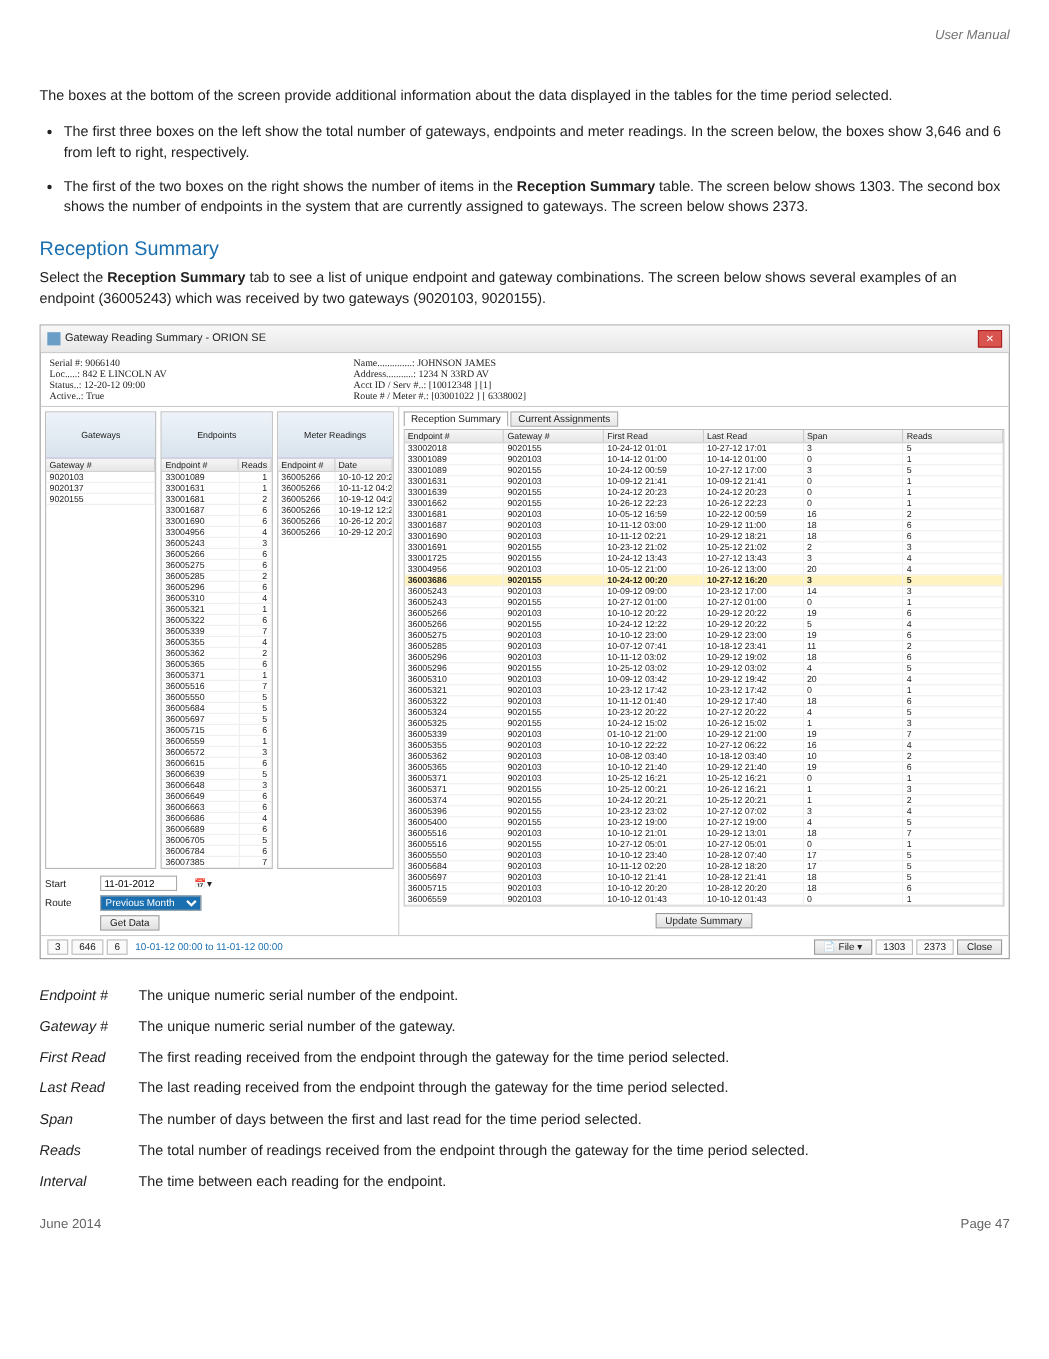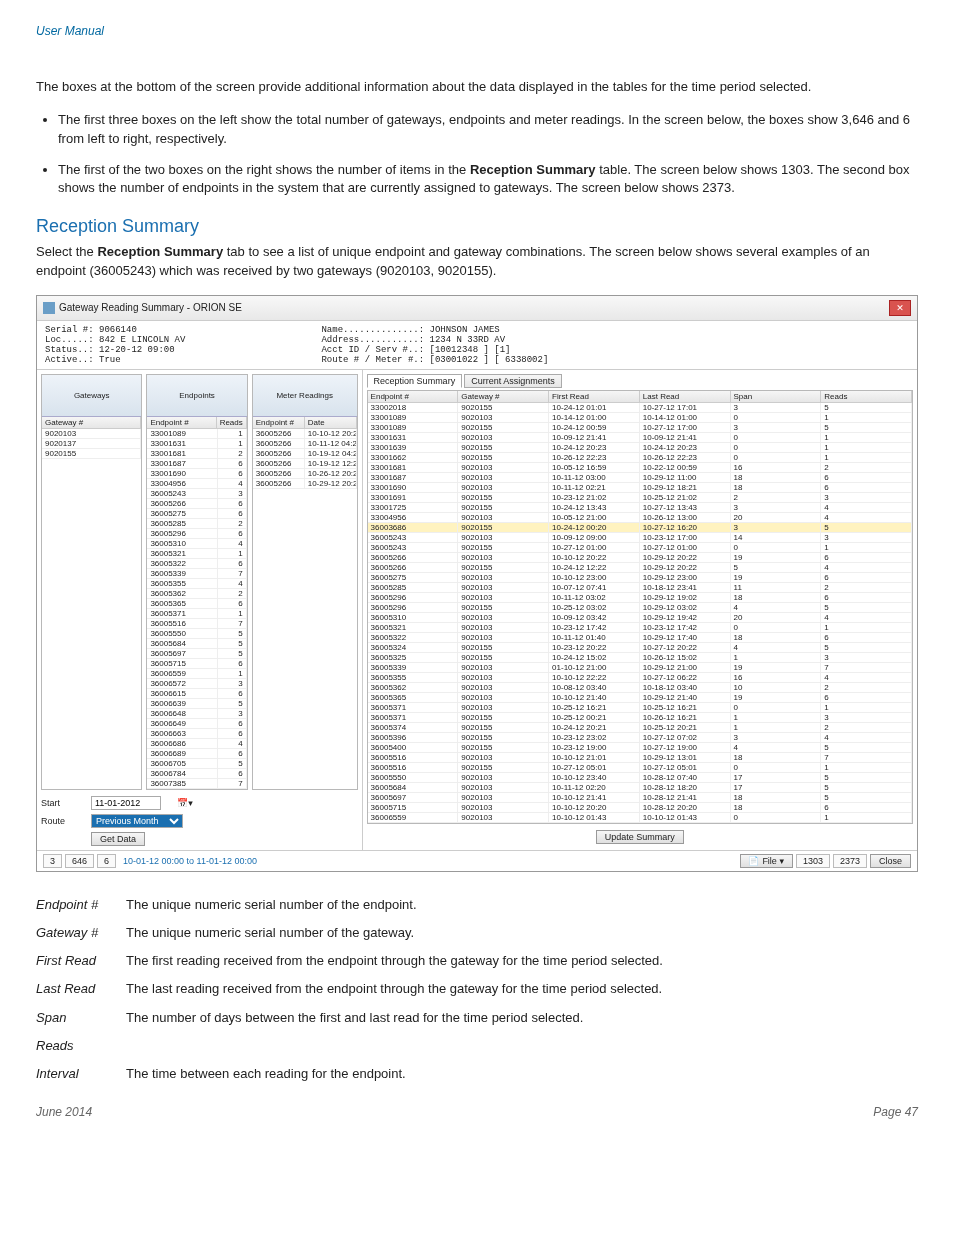--- a/index.html
+++ b/index.html
@@ -1,62 +1,62 @@
 <!DOCTYPE html>
 <html><head>
 <meta charset="utf-8">
 <style>
 *{box-sizing:border-box;margin:0;padding:0}
 body{font-family:"Segoe UI",Arial,sans-serif;font-size:12px;color:#222;background:#fff;width:954px;margin:0 auto;padding:24px 36px}
-.hdr-row{display:flex;justify-content:flex-start;color:#0369a1;font-style:italic;font-size:12px;margin-bottom:40px}
+.hdr-row{display:flex;justify-content:flex-end;color:#737373;font-style:italic;font-size:12px;margin-bottom:40px}
 .para{font-size:13px;line-height:1.45;margin:0 0 14px 0}
 ul.bullets{margin:0 0 18px 22px;list-style:disc}
 ul.bullets li{font-size:13px;line-height:1.45;margin-bottom:12px}
 h2.sec{color:#1a6fb0;font-size:18px;font-weight:400;margin:8px 0 6px 0}
 .app{border:1px solid #999;background:#fff;margin:14px 0 24px 0;position:relative;font-family:"Tahoma","MS Sans Serif",sans-serif;font-size:9px}
 .title-bar{display:flex;align-items:center;padding:4px 6px;background:linear-gradient(#f8f8f8,#e8e8e8);border-bottom:1px solid #ccc}
 .title-bar .ic{width:12px;height:12px;background:#6a9ec7;margin-right:4px}
 .title-bar .t{flex:1;font-size:10px}
 .close-btn{width:22px;height:16px;background:#d9534f;color:#fff;display:flex;align-items:center;justify-content:center;border:1px solid #a22;cursor:pointer}
-.info-block{display:flex;padding:4px 8px;font-family:Liberation Mono, monospace;font-size:9px;border-bottom:1px solid #ccc}
+.info-block{display:flex;padding:4px 8px;font-family:Liberation Serif, serif;font-size:9px;border-bottom:1px solid #ccc}
 .info-col{flex:0 0 32%}
 .body-area{display:flex}
 .left-pane{flex:0 0 37%;border-right:1px solid #ccc;padding:4px}
 .right-pane{flex:1;padding:4px}
 .mini-tables{display:flex;gap:4px}
 .tbl{border:1px solid #b8b8b8;font-size:8px;flex:1;background:#fff}
 .tbl .cap{background:linear-gradient(#eef3f9,#d8e3ed);border-bottom:1px solid #aac;font-weight:normal;text-align:center;padding:16px}
 .tbl .hrow{display:flex;background:linear-gradient(#f6f6f6,#e6e6e6);border-bottom:1px solid #ccc}
 .tbl .hrow>div{padding:1px 3px;border-right:1px solid #ccc}
 .tbl .drow{display:flex;border-bottom:1px solid #eee}
 .tbl .drow>div{padding:0 3px;border-right:1px solid #eee;white-space:nowrap;overflow:hidden}
 .tbl.gw .hrow>div,.tbl.gw .drow>div{flex:1}
 .tbl.ep .hrow>div:first-child,.tbl.ep .drow>div:first-child{flex:3}
 .tbl.ep .hrow>div:last-child,.tbl.ep .drow>div:last-child{flex:1;text-align:right}
 .tbl.mr .hrow>div,.tbl.mr .drow>div{flex:1}
 .tbl.rs .hrow>div,.tbl.rs .drow>div{flex:1}
-.tbl .highlight{background:#fff3c0;font-weight:normal}
+.tbl .highlight{background:#fff3c0;font-weight:bold}
 .tabs{display:flex;margin-bottom:2px}
 .tab{border:1px solid #aaa;padding:1px 6px;font-size:9px;background:linear-gradient(#f6f6f6,#e6e6e6);margin-right:2px;cursor:pointer}
 .tab.active{background:#fff;border-bottom-color:#fff}
 .left-controls{margin-top:6px;font-size:9px}
 .left-controls .row{display:flex;align-items:center;gap:16px;margin-top:4px}
 .left-controls input{border:1px solid #aaa;padding:1px 3px;font-size:9px;width:70px}
 .left-controls select{border:1px solid #aaa;padding:0;font-size:9px;width:92px;background:#1a6fb0;color:#fff}
 .btn{border:1px solid #999;background:linear-gradient(#f6f6f6,#e0e0e0);padding:1px 8px;font-size:9px;display:inline-block;cursor:pointer;text-align:right}
 .status-bar{display:flex;align-items:center;border-top:1px solid #ccc;padding:3px 6px;gap:3px;font-size:9px}
 .status-bar .well{border:1px solid #bbb;padding:1px 6px;background:#fafafa}
 .status-bar .spacer{flex:1}
 .ep-scroll{max-height:360px;overflow:hidden}
 .rs-wrap{border:1px solid #b8b8b8}
 .def-list{margin-top:8px}
 .def-row{display:flex;align-items:flex-start;margin-bottom:10px;font-size:13px;line-height:1.4}
 .def-row .term{flex:0 0 90px;font-style:italic}
 .def-row .def{flex:1}
-.ftr{display:flex;justify-content:space-between;font-style:italic;color:#666;font-size:12px;margin-top:22px;border-top:0}
+.ftr{display:flex;justify-content:space-between;color:#666;font-size:12px;margin-top:22px;border-top:0}
 </style>
 </head>
 <body>
 
 <div class="hdr-row">
   <span></span>
   <span>User Manual</span>
 </div>
 
 <p class="para">The boxes at the bottom of the screen provide additional information about the data displayed in the tables for the time period selected.</p>
@@ -701,20 +701,21 @@
     <div class="def-row">
       <div class="term">Last Read</div>
       <div class="def">The last reading received from the endpoint through the gateway for the time period selected.</div>
     </div>
     <div class="def-row">
       <div class="term">Span</div>
       <div class="def">The number of days between the first and last read for the time period selected.</div>
     </div>
     <div class="def-row">
       <div class="term">Reads</div>
+      <div class="def">The total number of readings received from the endpoint through the gateway for the time period selected.</div>
     </div>
     <div class="def-row">
       <div class="term">Interval</div>
       <div class="def">The time between each reading for the endpoint.</div>
     </div>
   </div>
 
 <div class="ftr">
   <span>June 2014</span>
   <span>Page 47</span>

